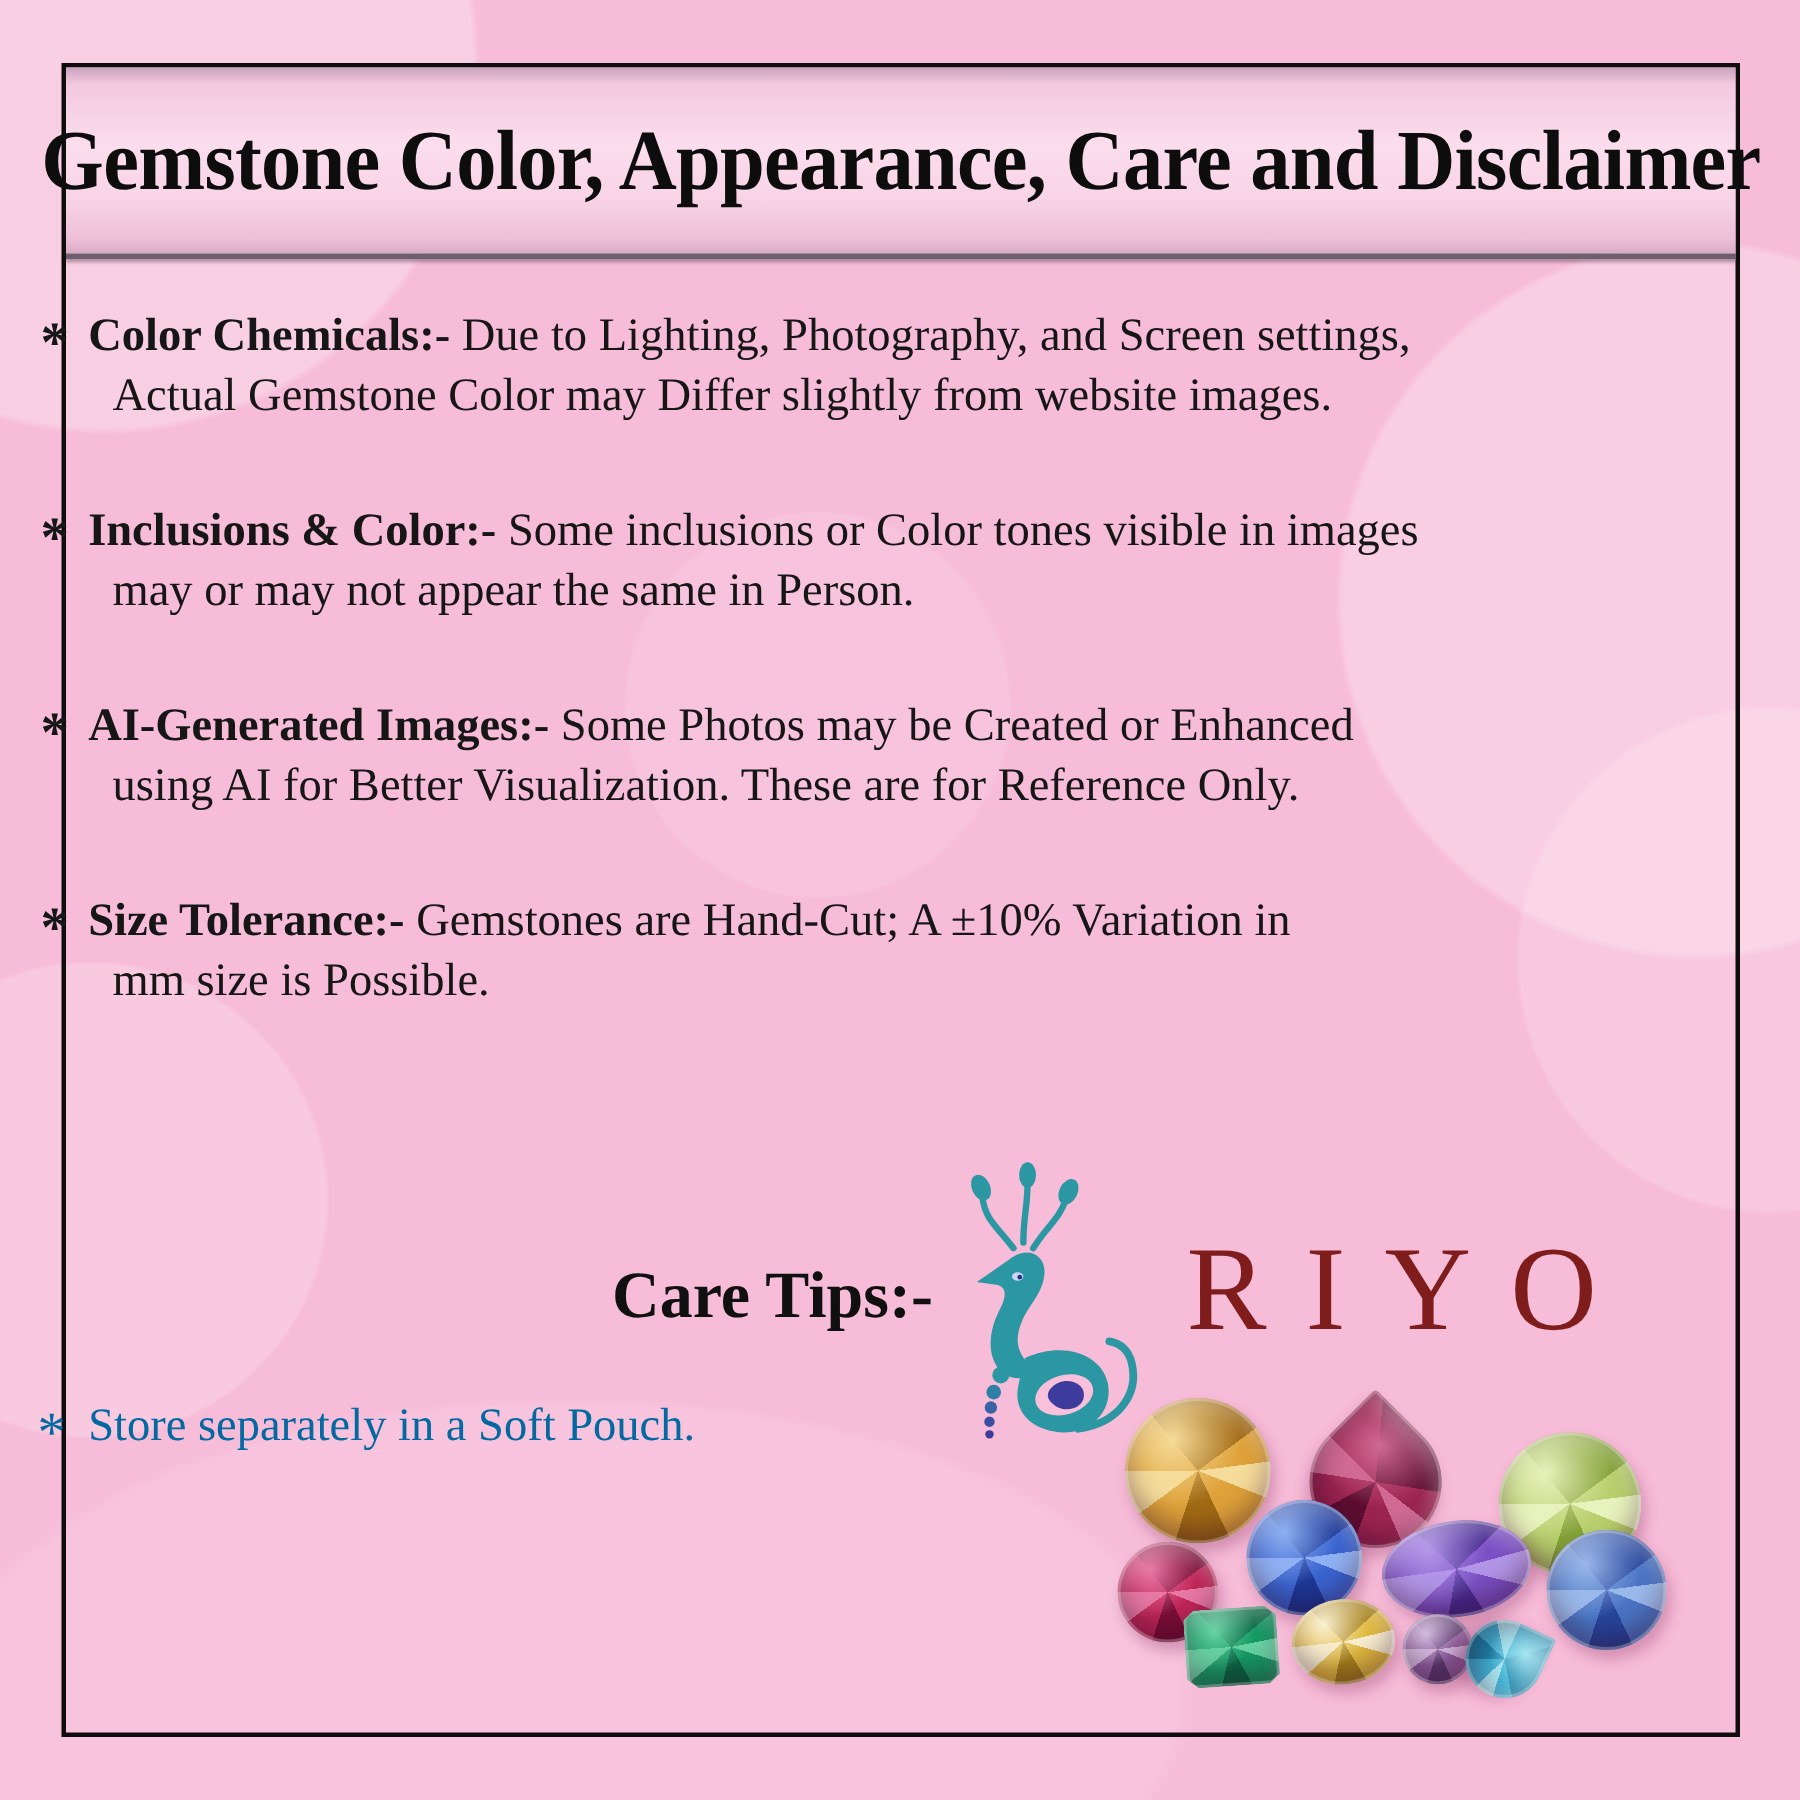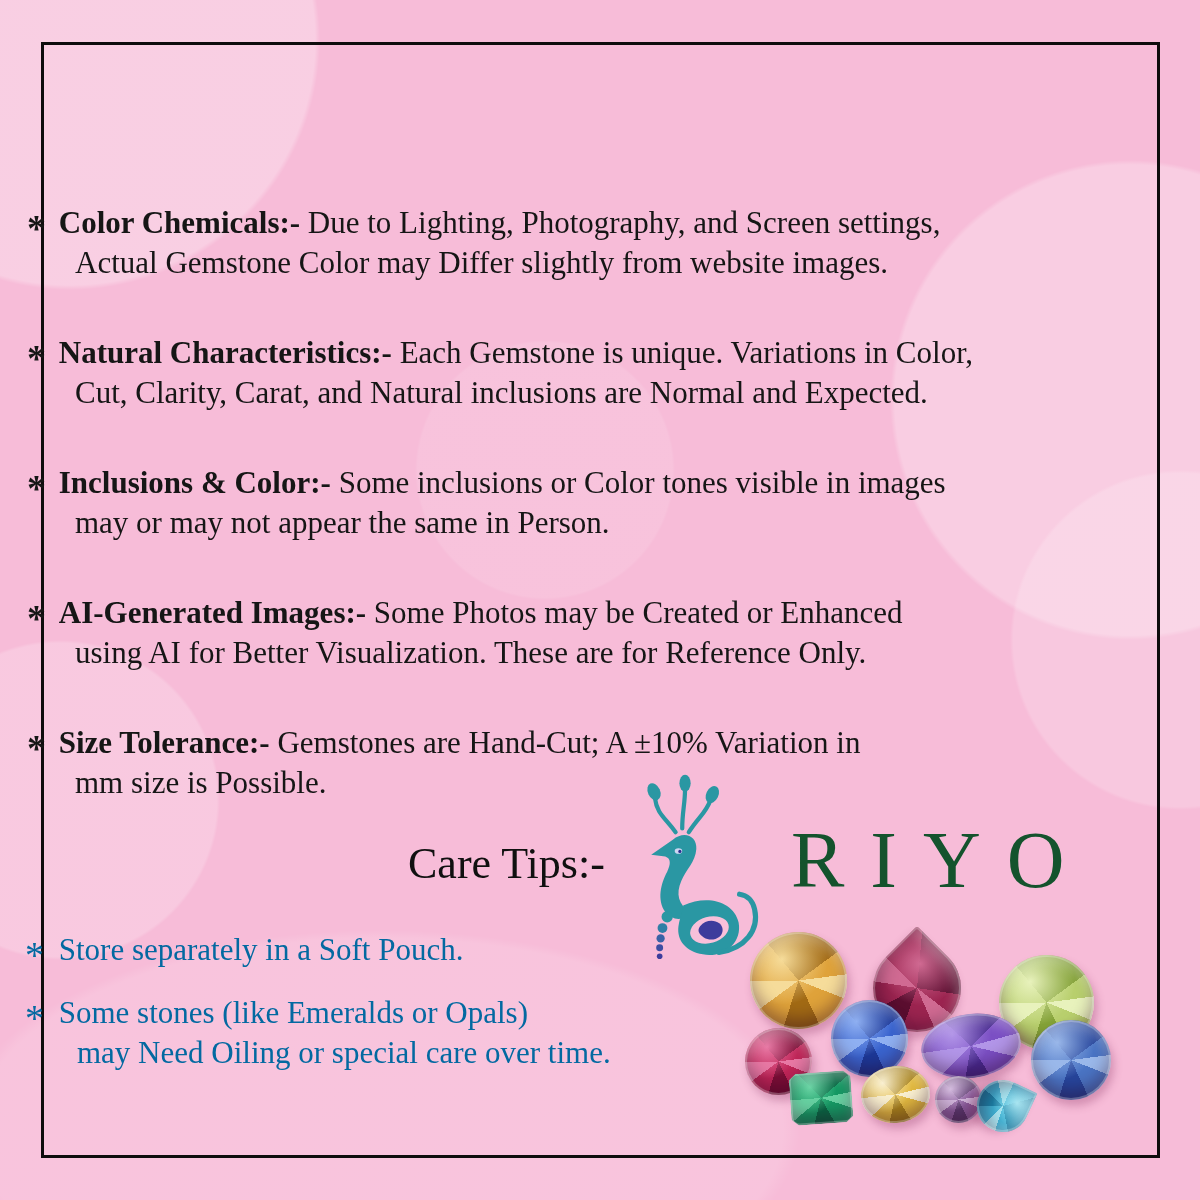--- a/index.html
+++ b/index.html
@@ -42,35 +42,35 @@
   .disclaimer li{
     margin-bottom:50px;white-space:pre-line;
     padding-left:24px;text-indent:-24px;
   }
   .lead{font-weight:700}
   .star{display:inline-block;font-size:1.22em;line-height:0;transform:translateY(.2em)}
   .disclaimer .star{font-weight:700}
   
   .care-heading{
     position:absolute;left:364px;top:793px;margin:0;
-    font-size:44px;font-weight:400;color:#101010;white-space:nowrap;
+    font-size:44px;font-weight:700;color:#101010;white-space:nowrap;
   }
   .care-tips{
     position:absolute;left:7px;top:885px;width:690px;
     font-size:31px;line-height:40px;color:#0369a1;
   }
   .care-tips li{
     margin-bottom:23px;white-space:pre-line;
     padding-left:26px;text-indent:-26px;
   }
   
   .logo{position:absolute;left:572px;top:727px;width:155px;height:188px}
   .wordmark{
     position:absolute;left:747px;top:770px;margin:0;
-    font-size:80px;font-weight:400;color:#14532d;
+    font-size:80px;font-weight:400;color:#7f1d1d;
     letter-spacing:26px;white-space:nowrap;
   }
   
   .gem-cluster{position:absolute;right:2px;bottom:2px;width:470px;height:225px}
   .gem{
     position:absolute;
     background:
       radial-gradient(circle at 33% 28%, var(--light) 0%, rgba(255,255,255,0) 48%),
       conic-gradient(from 25deg,
         var(--dark) 0 8%, var(--base) 8% 16%, var(--light) 16% 24%,
@@ -84,26 +84,27 @@
   }
   .gem.round,.gem.oval{border-radius:50%}
   .gem.pear{border-radius:4% 50% 50% 50%}
   .gem.square{border-radius:8px;clip-path:polygon(12% 0,88% 0,100% 12%,100% 88%,88% 100%,12% 100%,0 88%,0 12%)}
 </style>
 </head>
 <body>
 
 <div class="panel">
 
+  <div class="band">
+    <h1>Gemstone Color, Appearance, Care and Disclaimer</h1>
+  </div>
 
   <ul class="disclaimer">
     <li><span class="star">*</span> <span class="lead">Color Chemicals:-</span> <span>Due to Lighting, Photography, and Screen settings,
 Actual Gemstone Color may Differ slightly from website images.</span></li>
-    <li><span class="star">*</span> <span class="lead">Natural Characteristics:-</span> <span>Each Gemstone is unique. Variations in Color,
-Cut, Clarity, Carat, and Natural inclusions are Normal and Expected.</span></li>
     <li><span class="star">*</span> <span class="lead">Inclusions &amp; Color:-</span> <span>Some inclusions or Color tones visible in images
 may or may not appear the same in Person.</span></li>
     <li><span class="star">*</span> <span class="lead">AI-Generated Images:-</span> <span>Some Photos may be Created or Enhanced
 using AI for Better Visualization. These are for Reference Only.</span></li>
     <li><span class="star">*</span> <span class="lead">Size Tolerance:-</span> <span>Gemstones are Hand-Cut; A ±10% Variation in
 mm size is Possible.</span></li>
   </ul>
 
   <h2 class="care-heading">Care Tips:-</h2>
 
@@ -129,22 +130,20 @@
     <path d="M68,142 C94,130 122,138 127,160 C131,182 111,198 89,194 C71,191 61,179 63,164 C65,152 68,148 68,142 Z" fill="#2a97a3"></path>
     <ellipse cx="96" cy="168" rx="21" ry="14" transform="rotate(-16 96 168)" fill="#f8c0da"></ellipse>
     <path d="M86,164 C94,154 110,158 110,168 C110,177 98,181 90,176 C84,172 83,168 86,164 Z" fill="#3d3c9c"></path>
     <path d="M106,192 C134,188 149,168 144,146 C142,137 136,131 128,130" fill="none" stroke="#2a97a3" stroke-width="5.5" stroke-linecap="round"></path>
   </svg>
 
   <h2 class="wordmark">RIYO</h2>
 
   <ul class="care-tips">
     <li><span class="star">*</span> <span>Store separately in a Soft Pouch.</span></li>
-    <li><span class="star">*</span> <span>Some stones (like Emeralds or Opals)
-may Need Oiling or special care over time.</span></li>
   </ul>
 
   <div class="gem-cluster" id="gem-cluster">
       <div class="gem round" style="left: 65px; top: 4px; width: 97px; height: 97px; --base: #dfa23a; --dark: #a26a14; --light: #f6dc9a; transform: rotate(0deg);"></div>
       <div class="gem pear" style="left: 188px; top: 16px; width: 88px; height: 88px; --base: #9c2450; --dark: #5c0e30; --light: #d06a92; transform: rotate(45deg);"></div>
       <div class="gem round" style="left: 314px; top: 27px; width: 95px; height: 95px; --base: #b8cf6d; --dark: #84a238; --light: #e8f2bc; transform: rotate(0deg);"></div>
       <div class="gem round" style="left: 146px; top: 72px; width: 77px; height: 77px; --base: #3a64cf; --dark: #1c3898; --light: #8fb0f2; transform: rotate(0deg);"></div>
       <div class="gem round" style="left: 60px; top: 100px; width: 67px; height: 67px; --base: #c02558; --dark: #7c0e36; --light: #e878a4; transform: rotate(0deg);"></div>
       <div class="gem oval" style="left: 236px; top: 86px; width: 100px; height: 64px; --base: #7b4fc4; --dark: #482a90; --light: #b295e8; transform: rotate(-8deg);"></div>
       <div class="gem round" style="left: 346px; top: 92px; width: 80px; height: 80px; --base: #4a74c4; --dark: #26459c; --light: #9ab8ea; transform: rotate(0deg);"></div>

